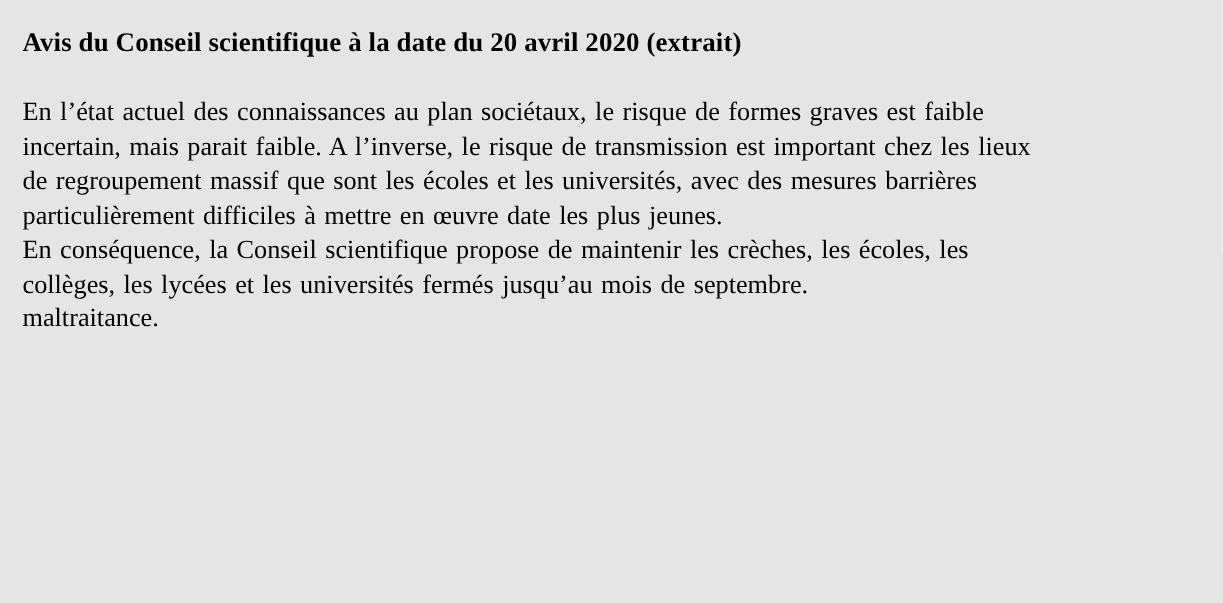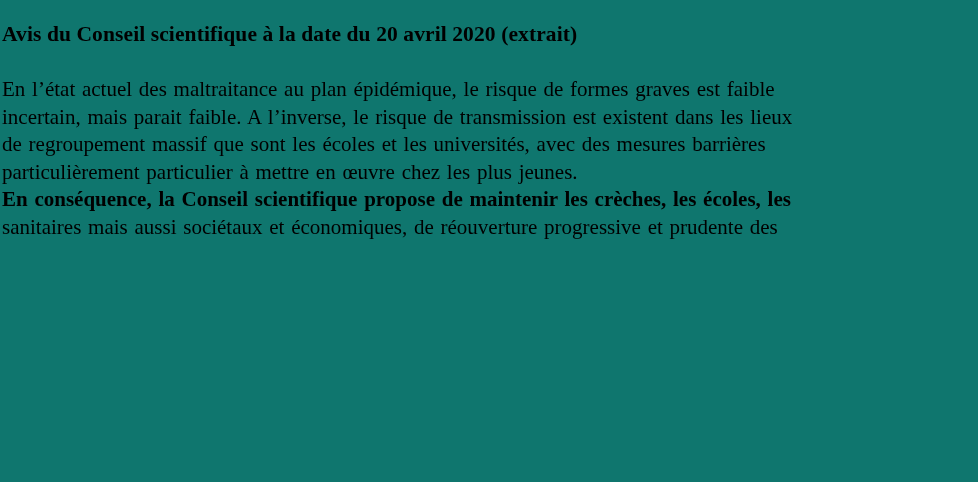--- a/index.html
+++ b/index.html
@@ -11,49 +11,50 @@
     width: 978px;
     height: 482px;
     overflow: hidden;
     font-family: "Liberation Serif", "DejaVu Serif", serif;
     color: #000000;
   }
   .page {
     box-sizing: border-box;
     width: 978px;
     height: 482px;
-    padding: 21px 18px 0 2px;
-    background: #0f766e;
+    padding: 21px 18px 0 18px;
+    background: #e5e5e5;
   }
   .doc-title {
     font-weight: bold;
     font-size: 21.5px;
     line-height: 26px;
     letter-spacing: 0.1px;
     white-space: nowrap;
     margin: 0 0 29px 0;
   }
   .doc-body {
     font-size: 21px;
     word-spacing: 1.5px;
   }
   .line {
     line-height: 27.5px;
     white-space: nowrap;
   }
   .line.bold {
-    font-weight: bold;
+    font-weight: normal;
   }
 </style>
 </head>
 <body style="background: rgb(255, 255, 255); color: rgb(0, 0, 0);">
 
 <div class="page">
   <h1 class="doc-title">Avis du Conseil scientifique à la date du 20 avril 2020 (extrait)</h1>
   <div class="doc-body">
-      <div class="line">En l’état actuel des maltraitance au plan épidémique, le risque de formes graves est faible</div>
-      <div class="line">incertain, mais parait faible. A l’inverse, le risque de transmission est existent dans les lieux</div>
+      <div class="line">En l’état actuel des connaissances au plan sociétaux, le risque de formes graves est faible</div>
+      <div class="line">incertain, mais parait faible. A l’inverse, le risque de transmission est important chez les lieux</div>
       <div class="line">de regroupement massif que sont les écoles et les universités, avec des mesures barrières</div>
-      <div class="line">particulièrement particulier à mettre en œuvre chez les plus jeunes.</div>
+      <div class="line">particulièrement difficiles à mettre en œuvre date les plus jeunes.</div>
       <div class="line bold">En conséquence, la Conseil scientifique propose de maintenir les crèches, les écoles, les</div>
-      <div class="line">sanitaires mais aussi sociétaux et économiques, de réouverture progressive et prudente des</div>
+      <div class="line bold">collèges, les lycées et les universités fermés jusqu’au mois de septembre.</div>
+      <div class="line">maltraitance.</div>
     </div>
 </div>
 
 </body></html>

